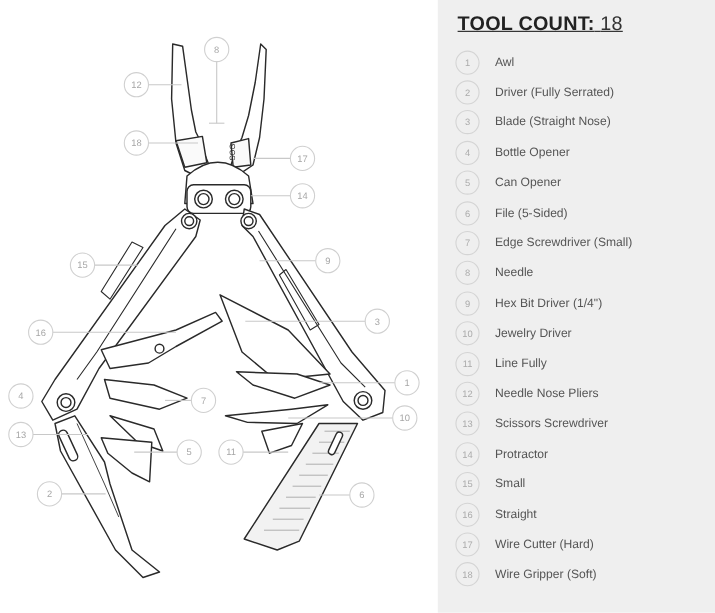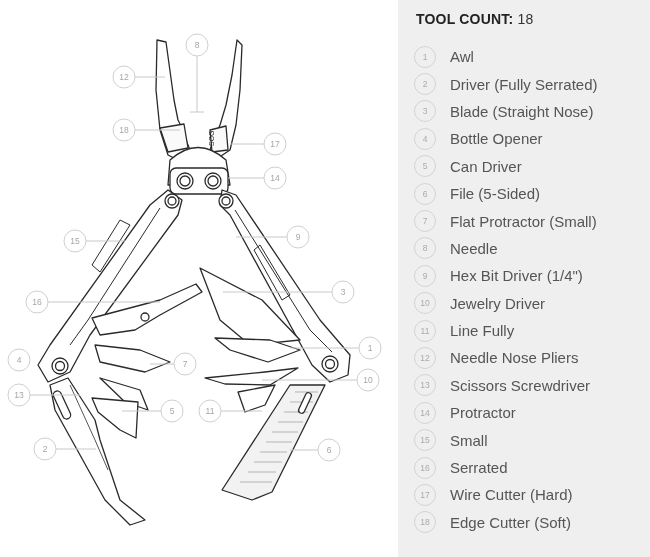--- a/index.html
+++ b/index.html
@@ -1,27 +1,27 @@
 <!DOCTYPE html>
 <html><head>
 <meta charset="utf-8">
 <style>
   html, body { margin:0; padding:0; background:#ffffff; }
   body { width:650px; height:557px; position:relative; overflow:hidden; font-family:"Liberation Sans", sans-serif; }
   .illus { position:absolute; left:0; top:0; width:398px; height:557px; background:#ffffff; }
   .illus svg { position:absolute; left:0; top:0; }
   .panel { position:absolute; left:398px; top:0; width:252px; height:557px; background:#efefef; }
-  .panel-title { position:absolute; left:18px; top:11px; font-size:14px; color:#222; letter-spacing:0.2px; }
+  .panel-title { position:absolute; left:18px; top:11px; font-size:18px; color:#222; letter-spacing:0.2px;text-decoration:underline; }
   .panel-title b { font-weight:bold; }
   .panel-title span.val { font-weight:normal; color:#333; }
   .tool-list { position:absolute; left:16px; top:43px; margin:0; padding:0; list-style:none; }
   .tool-item { position:relative; height:27.4px; display:flex; align-items:center; cursor:pointer; }
   .num-circle { width:22px; height:22px; border:1px solid #d4d4d4; border-radius:50%; box-sizing:border-box;
     display:flex; align-items:center; justify-content:center; font-size:8.5px; color:#aaa; }
-  .tool-label { margin-left:14px; font-size:15px; color:#555; }
+  .tool-label { margin-left:14px; font-size:11px; color:#555; }
   .callout-num { font-family:"Liberation Sans", sans-serif; font-size:8.5px; fill:#a6a6a6; text-anchor:middle; dominant-baseline:central; }
 </style>
 </head>
 <body>
 
 <div class="illus">
   <svg width="398" height="557" viewBox="0 0 398 557">
     <g fill="#ffffff" stroke="#2a2a2a" stroke-width="1.3" stroke-linejoin="round">
 
       <path d="M157 40 L166 42 L174 100 L178 120 L182 128 L186 140 L190 150 L178 160 L168 155 L160 130 L156 90 Z"></path>
@@ -205,29 +205,29 @@
     <li class="tool-item">
         <span class="num-circle">3</span>
         <span class="tool-label">Blade (Straight Nose)</span>
       </li>
     <li class="tool-item">
         <span class="num-circle">4</span>
         <span class="tool-label">Bottle Opener</span>
       </li>
     <li class="tool-item">
         <span class="num-circle">5</span>
-        <span class="tool-label">Can Driver</span>
+        <span class="tool-label">Can Opener</span>
       </li>
     <li class="tool-item">
         <span class="num-circle">6</span>
         <span class="tool-label">File (5-Sided)</span>
       </li>
     <li class="tool-item">
         <span class="num-circle">7</span>
-        <span class="tool-label">Flat Protractor (Small)</span>
+        <span class="tool-label">Edge Screwdriver (Small)</span>
       </li>
     <li class="tool-item">
         <span class="num-circle">8</span>
         <span class="tool-label">Needle</span>
       </li>
     <li class="tool-item">
         <span class="num-circle">9</span>
         <span class="tool-label">Hex Bit Driver (1/4")</span>
       </li>
     <li class="tool-item">
@@ -249,24 +249,24 @@
     <li class="tool-item">
         <span class="num-circle">14</span>
         <span class="tool-label">Protractor</span>
       </li>
     <li class="tool-item">
         <span class="num-circle">15</span>
         <span class="tool-label">Small</span>
       </li>
     <li class="tool-item">
         <span class="num-circle">16</span>
-        <span class="tool-label">Serrated</span>
+        <span class="tool-label">Straight</span>
       </li>
     <li class="tool-item">
         <span class="num-circle">17</span>
         <span class="tool-label">Wire Cutter (Hard)</span>
       </li>
     <li class="tool-item">
         <span class="num-circle">18</span>
-        <span class="tool-label">Edge Cutter (Soft)</span>
+        <span class="tool-label">Wire Gripper (Soft)</span>
       </li>
   </ul>
 </div>
 
 </body></html>

